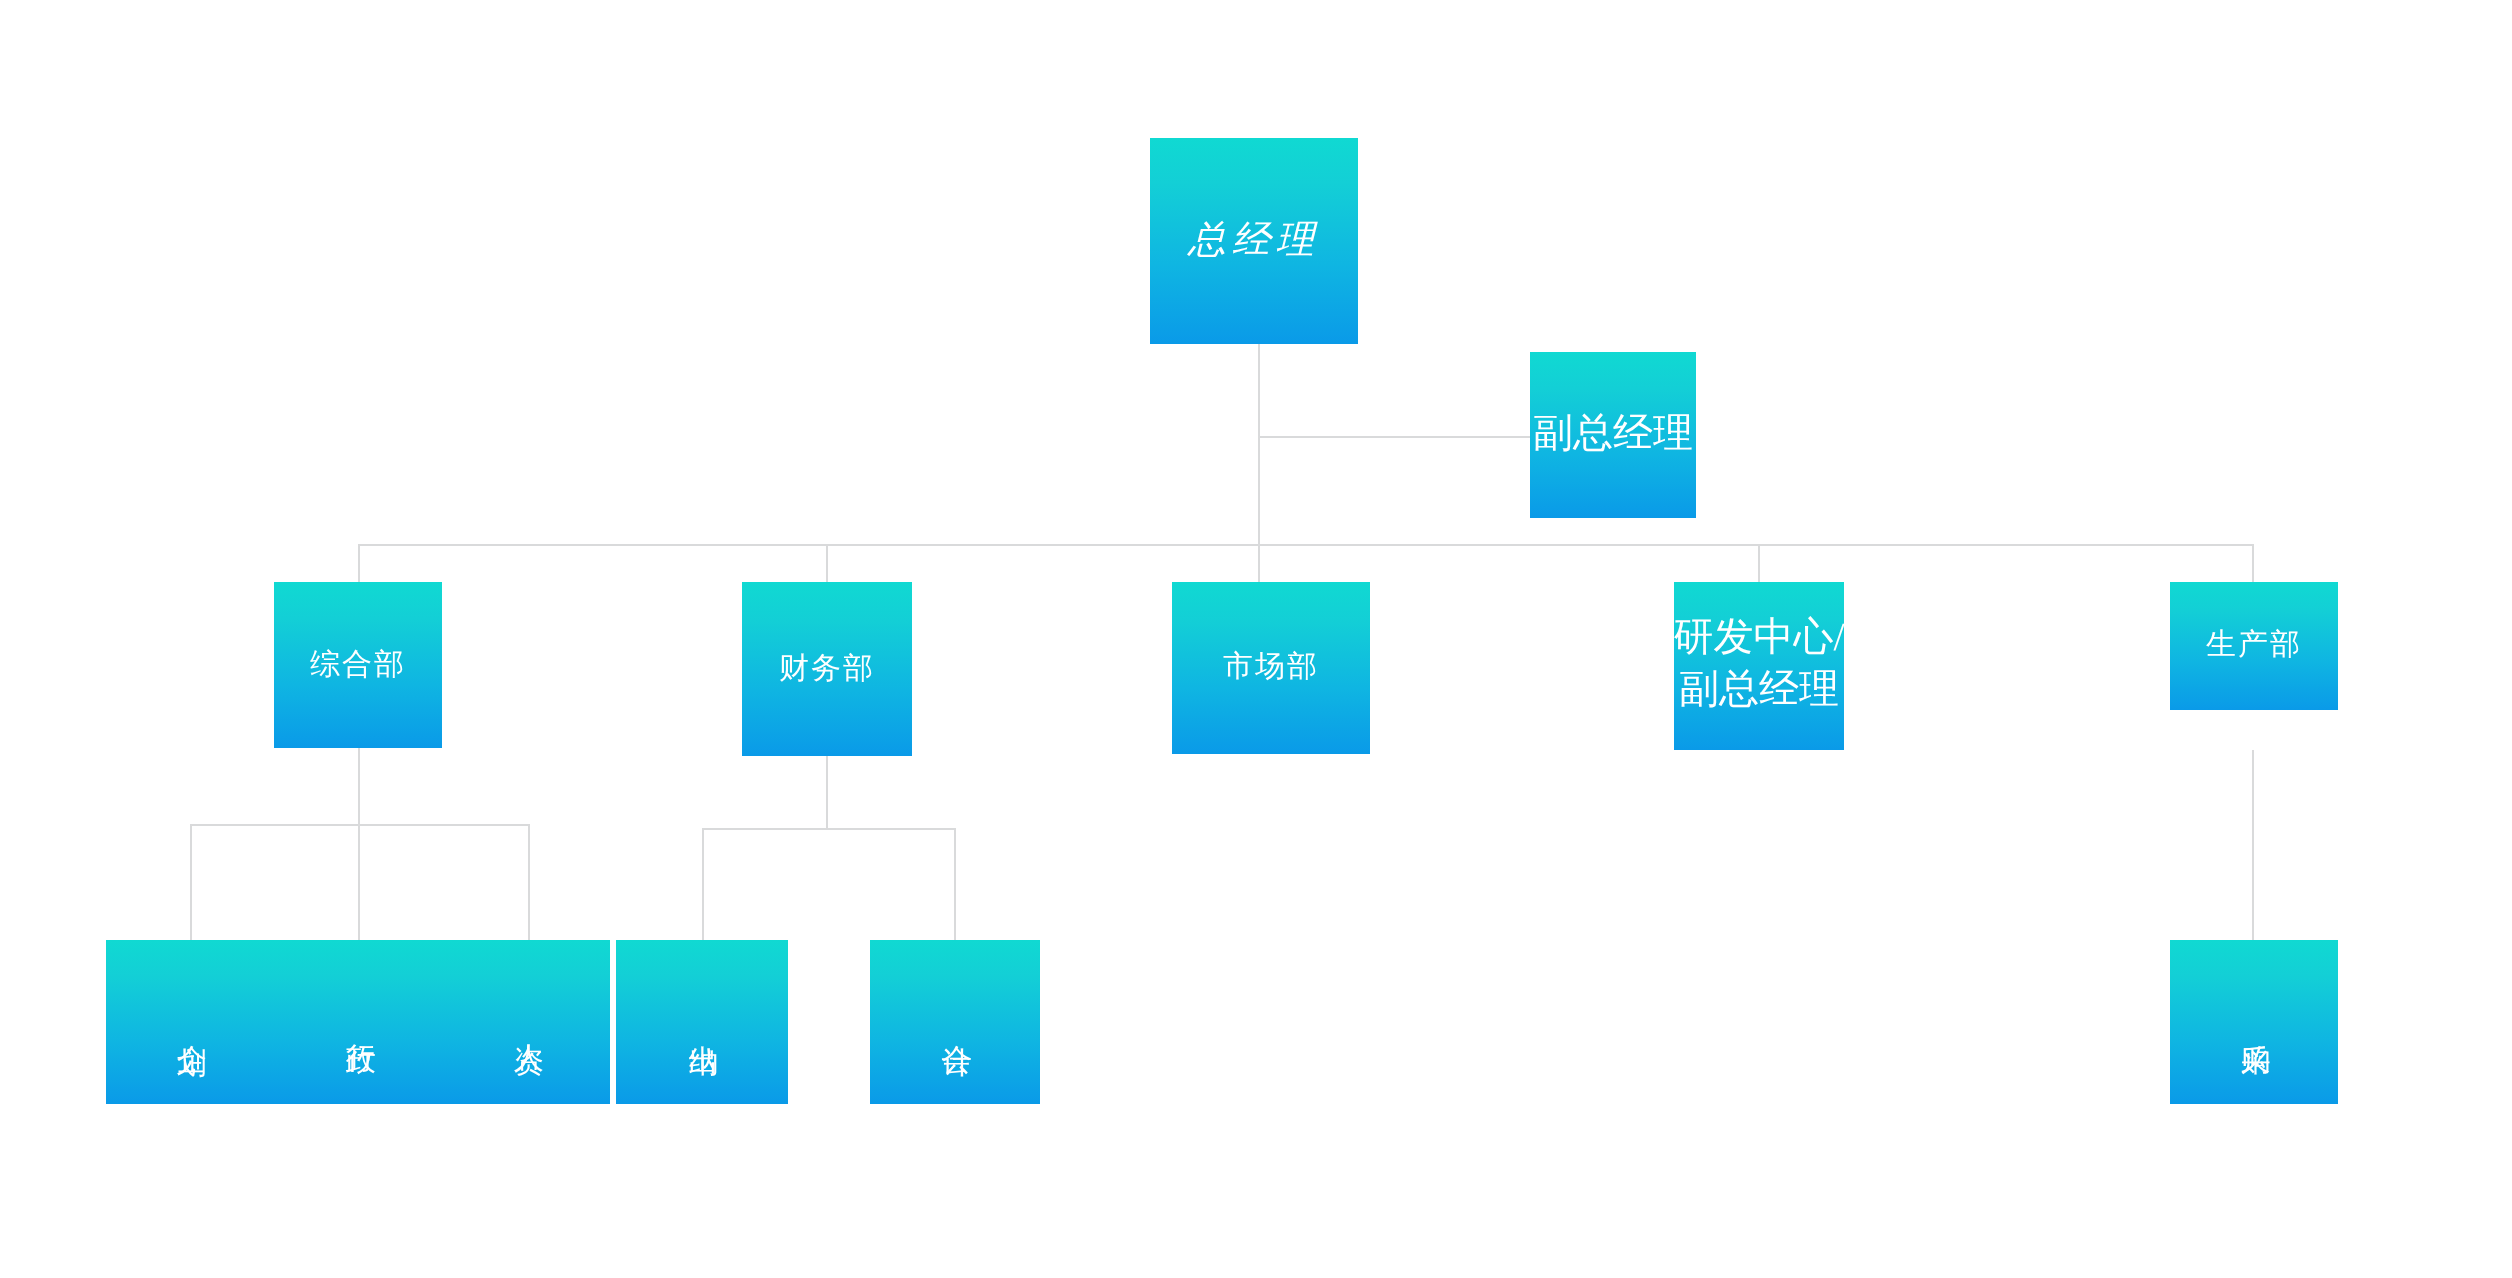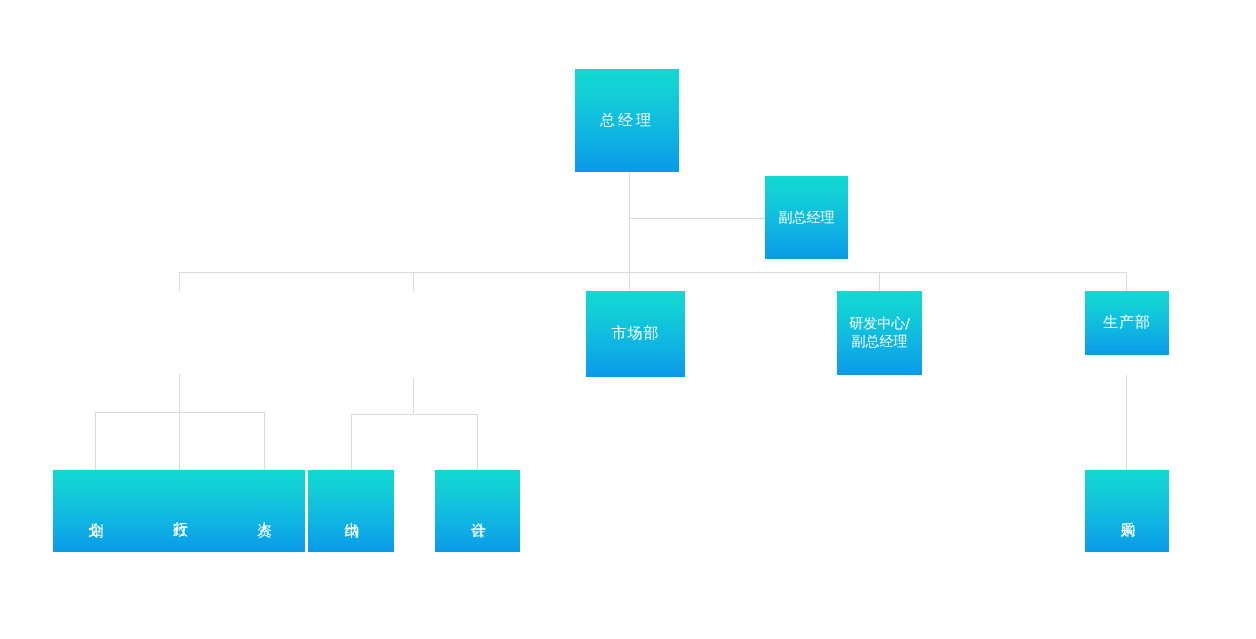--- a/index.html
+++ b/index.html
@@ -36,23 +36,23 @@
   }
   .node.vert .label {
     writing-mode: vertical-rl;
     text-orientation: upright;
     margin: 0 auto;
     line-height: 1.05;
     letter-spacing: 1px;
     white-space: normal;
     width: auto;
   }
-  .t-root   { font-size: 15px; letter-spacing: 3px; }
+  .t-root   { font-size: 19px; letter-spacing: 3px; font-style: italic; }
   .t-dept   { font-size: 15px; letter-spacing: 1px; }
-  .t-deptsm { font-size: 14px; letter-spacing: 0px; }
+  .t-deptsm { font-size: 20px; letter-spacing: 0px; font-family: Liberation Serif, serif; }
   .t-sub    { font-size: 15px; }
   .line {
     position: absolute;
     background: #d9dadb;
   }
   .line.h { height: 1px; }
   .line.v { width: 1px; }
 </style>
 </head>
 <body>
@@ -85,21 +85,27 @@
   <div class="line v" style="left:1126px; top:375px; height:95px;"></div>
 
   <div class="node t-root" style="left:575px; top:69px; width:104px; height:103px;">
     <span class="label">总经理</span>
   </div>
 
   <div class="node t-dept" style="left:765px; top:176px; width:83px; height:83px;">
     <span class="label t-deptsm">副总经理</span>
   </div>
 
+  <div class="node t-dept" style="left:137px; top:291px; width:84px; height:83px;">
+    <span class="label">综合部</span>
+  </div>
 
+  <div class="node t-dept" style="left:371px; top:291px; width:85px; height:87px;">
+    <span class="label">财务部</span>
+  </div>
 
   <div class="node t-dept" style="left:586px; top:291px; width:99px; height:86px;">
     <span class="label">市场部</span>
   </div>
 
   <div class="node t-deptsm" style="left:837px; top:291px; width:85px; height:84px;">
     <div>
       <span class="label">研发中心/</span>
       <span class="label">副总经理</span>
     </div>

